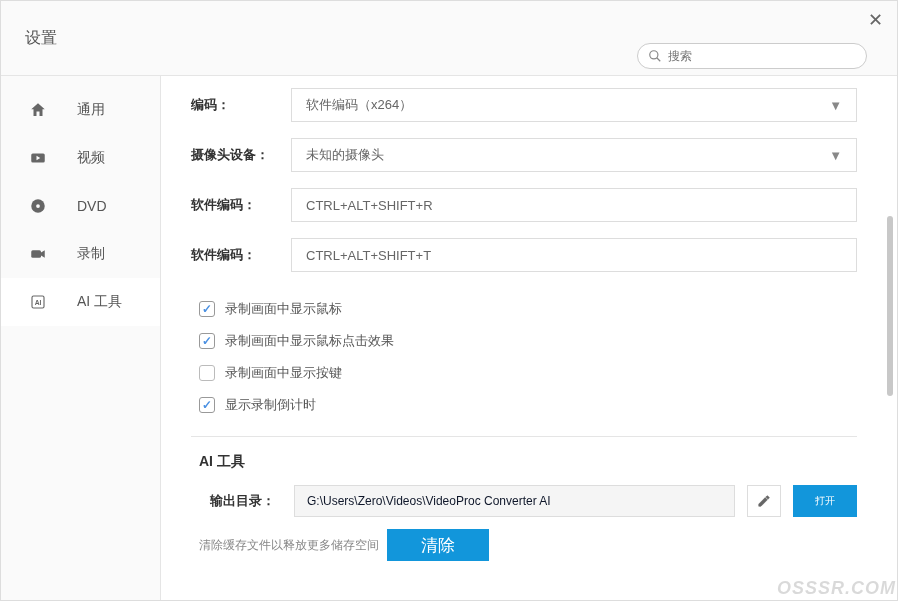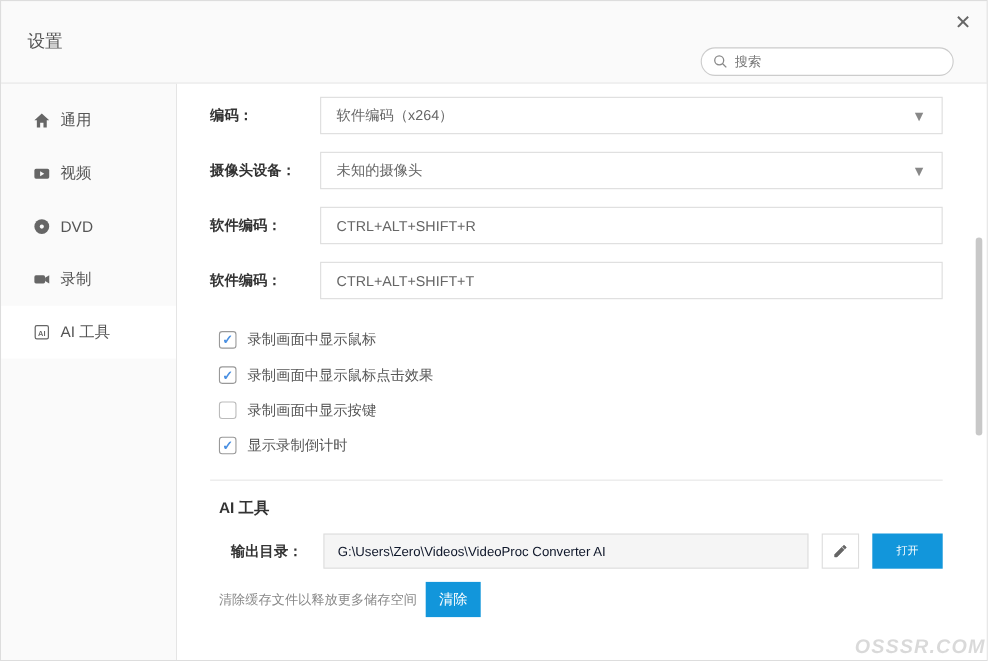--- a/index.html
+++ b/index.html
@@ -6,21 +6,21 @@
 body { background: #fff; width: 898px; height: 601px; overflow: hidden; position: relative; }
 .window { width: 898px; height: 601px; background: #fafafa; display: flex; flex-direction: column; border: 1px solid #ddd; }
 .titlebar { height: 75px; display: flex; align-items: center; padding: 0 24px; position: relative; border-bottom: 1px solid #e5e5e5; }
 .titlebar-title { font-size: 16px; color: #555; }
 .close-btn { position: absolute; top: 8px; right: 14px; font-size: 18px; color: #666; cursor: pointer; }
 .search-wrap { position: absolute; right: 30px; top: 42px; width: 230px; height: 26px; border: 1px solid #ccc; border-radius: 13px; background: #fff; display: flex; align-items: center; padding: 0 10px; }
 .search-wrap svg { width: 14px; height: 14px; stroke: #888; fill: none; margin-right: 6px; }
 .search-wrap input { border: none; outline: none; font-size: 12px; color: #666; flex: 1; background: transparent; }
 .body { flex: 1; display: flex; overflow: hidden; }
 .sidebar { width: 160px; border-right: 1px solid #e5e5e5; background: #fafafa; padding-top: 10px; }
-.side-item { height: 48px; display: flex; align-items: center; padding-left: 28px; gap: 8px; cursor: pointer; color: #555; font-size: 14px; }
+.side-item { height: 48px; display: flex; align-items: center; padding-left: 28px; gap: 30px; cursor: pointer; color: #555; font-size: 14px; }
 .side-item.active { background: #fff; }
 .side-icon { width: 18px; height: 18px; display: flex; align-items: center; justify-content: center; color: #666; }
 .side-icon svg { width: 18px; height: 18px; }
 .content { flex: 1; overflow-y: auto; padding: 12px 40px 20px 30px; background: #fff; position: relative; }
 .scroll-indicator { position: absolute; right: 4px; top: 0; bottom: 0; width: 6px; }
 .scroll-thumb { position: absolute; right: 0; top: 140px; width: 6px; height: 180px; background: #c8c8c8; border-radius: 3px; }
 .form-row { display: flex; align-items: center; margin-bottom: 16px; }
 .form-label { width: 100px; font-size: 13px; color: #333; font-weight: bold; text-align: left; }
 .dropdown { flex: 1; height: 34px; border: 1px solid #ddd; background: #fff; display: flex; align-items: center; justify-content: space-between; padding: 0 14px; font-size: 13px; color: #666; cursor: pointer; }
 .dropdown .arrow { color: #888; }
@@ -31,21 +31,21 @@
 .checkbox.checked { background: #fff; border-color: #999; }
 .checkbox.checked::after { content: "✓"; font-size: 12px; color: #4a90e2; font-weight: bold; }
 .section-divider { border: none; border-top: 1px solid #e5e5e5; margin: 22px 0 16px 0; }
 .section-title { font-size: 14px; font-weight: bold; color: #333; margin-bottom: 14px; padding-left: 8px; }
 .output-row { display: flex; align-items: center; gap: 12px; margin-bottom: 12px; margin-left: 11px; }
 .output-label { width: 80px; font-size: 13px; font-weight: bold; color: #333; padding-left: 8px; }
 .output-path { flex: 1; height: 32px; border: 1px solid #ddd; background: #f5f5f5; padding: 0 12px; font-size: 12px; color: #0f172a; display: flex; align-items: center; }
 .icon-btn { width: 34px; height: 32px; border: 1px solid #ddd; background: #fff; display: flex; align-items: center; justify-content: center; cursor: pointer; }
 .icon-btn svg { width: 14px; height: 14px; stroke: #666; fill: #666; }
 .primary-btn { height: 32px; padding: 0 22px; background: #1296db; color: #fff; border: none; font-size: 10px; cursor: pointer; display: flex; align-items: center; }
-.primary-btn.small { padding: 0 12px; font-size: 13px; }
+.primary-btn.small { padding: 0 34px; font-size: 17px; }
 .clear-row { display: flex; align-items: center; gap: 8px; padding-left: 8px; }
 .clear-text { font-size: 12px; color: #888; }
 .watermark { position: absolute; right: 2px; bottom: 2px; font-size: 18px; font-weight: bold; font-style: italic; color: rgba(0,0,0,0.15); letter-spacing: 1px; pointer-events: none; margin-top: 36px; }
 </style>
 </head>
 <body>
 
 <div class="window">
   <div class="titlebar">
     <span class="titlebar-title">设置</span>

